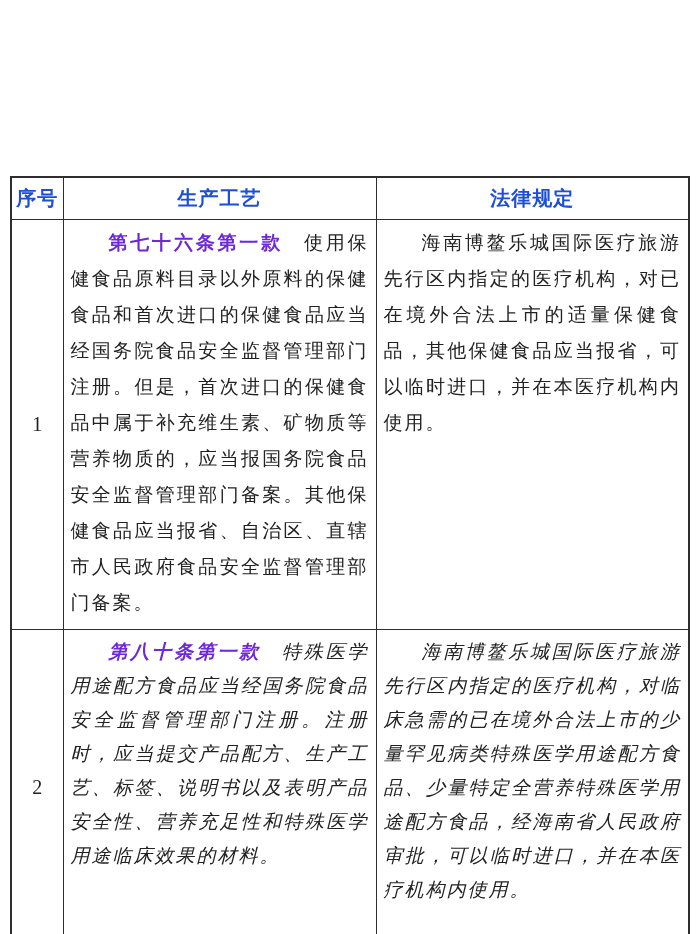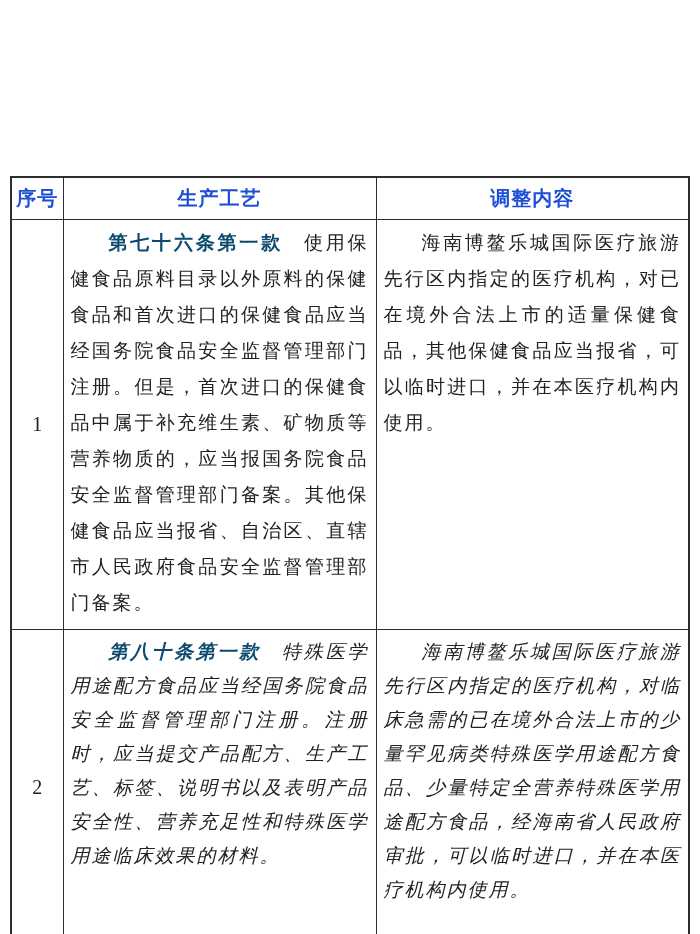--- a/index.html
+++ b/index.html
@@ -70,42 +70,42 @@
     text-align: justify;
     text-justify: inter-character;
     text-indent: 2em;
     color: #222222;
   }
   tr.row-2 .cell-text { line-height: 34px; font-style: italic; }
 
   .cell-text .lead {
     font-weight: bold;
     margin-right: 1.1em;
-    color: #0c4a6e;
+    color: #6d28d9;
   }
 </style>
 </head>
 <body>
 
 <div class="page">
 
   <h1 class="doc-title">
   </h1>
 
   <table class="reg-table">
     <colgroup>
       <col class="c-serial">
       <col class="c-law">
       <col class="c-adj">
     </colgroup>
     <thead>
       <tr>
         <th>序号</th>
         <th>生产工艺</th>
-        <th>调整内容</th>
+        <th>法律规定</th>
       </tr>
     </thead>
     <tbody>
       <tr class="row-1">
         <td class="serial">1</td>
         <td class="content">
           <p class="cell-text"><span class="lead">第七十六条第一款</span><span>使用保健食品原料目录以外原料的保健食品和首次进口的保健食品应当经国务院食品安全监督管理部门注册。但是，首次进口的保健食品中属于补充维生素、矿物质等营养物质的，应当报国务院食品安全监督管理部门备案。其他保健食品应当报省、自治区、直辖市人民政府食品安全监督管理部门备案。</span></p>
         </td>
         <td class="content">
           <p class="cell-text">海南博鳌乐城国际医疗旅游先行区内指定的医疗机构，对已在境外合法上市的适量保健食品，其他保健食品应当报省，可以临时进口，并在本医疗机构内使用。</p>

